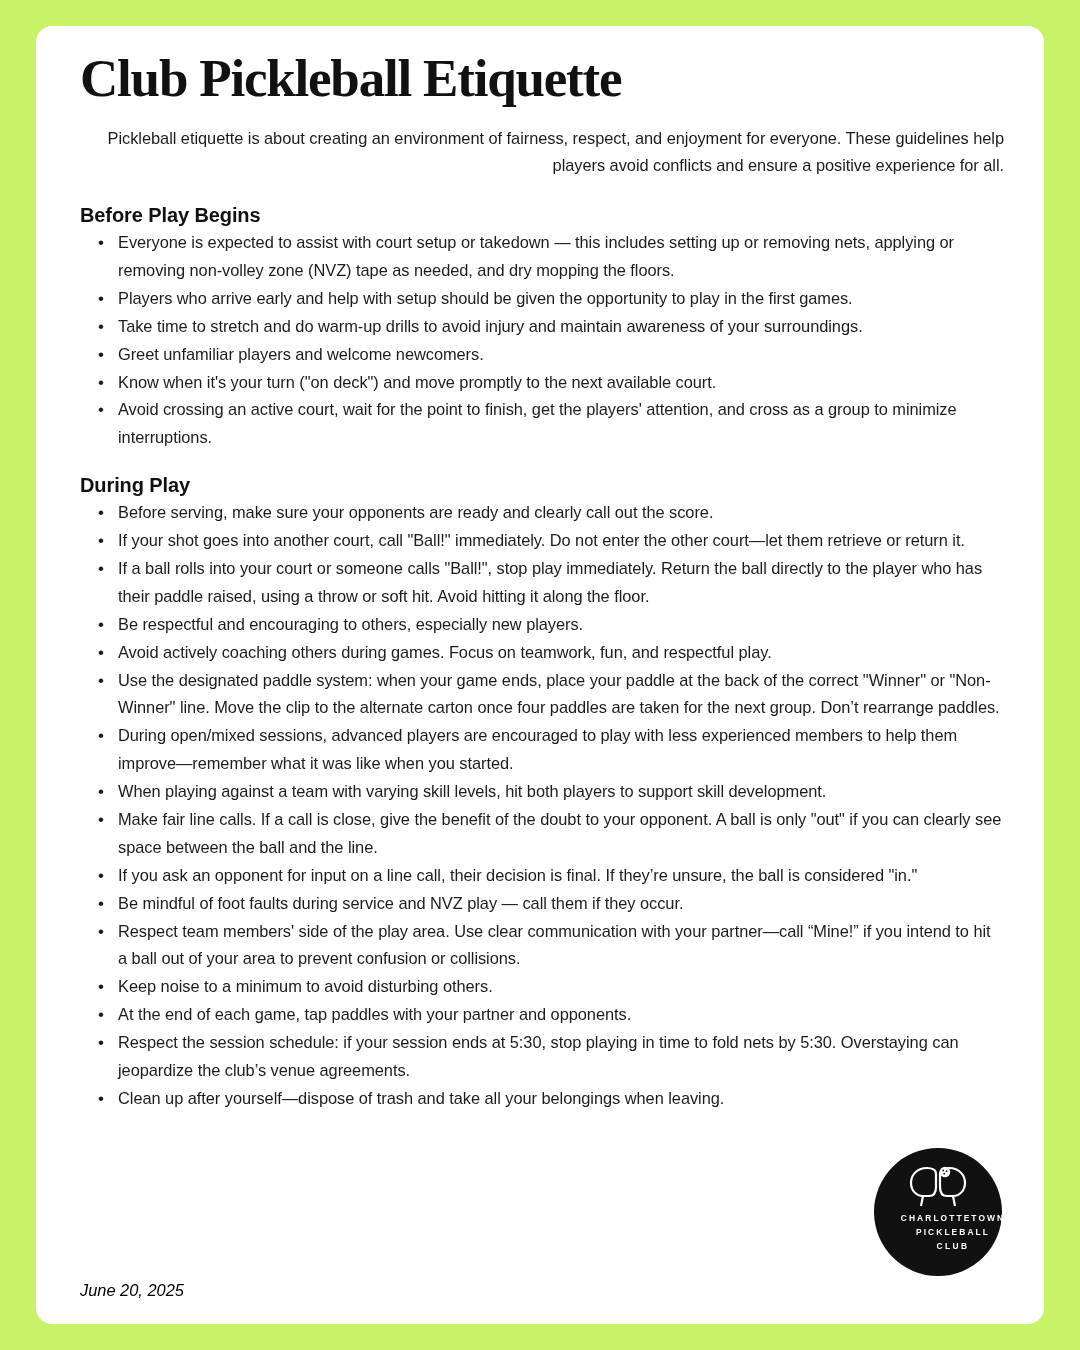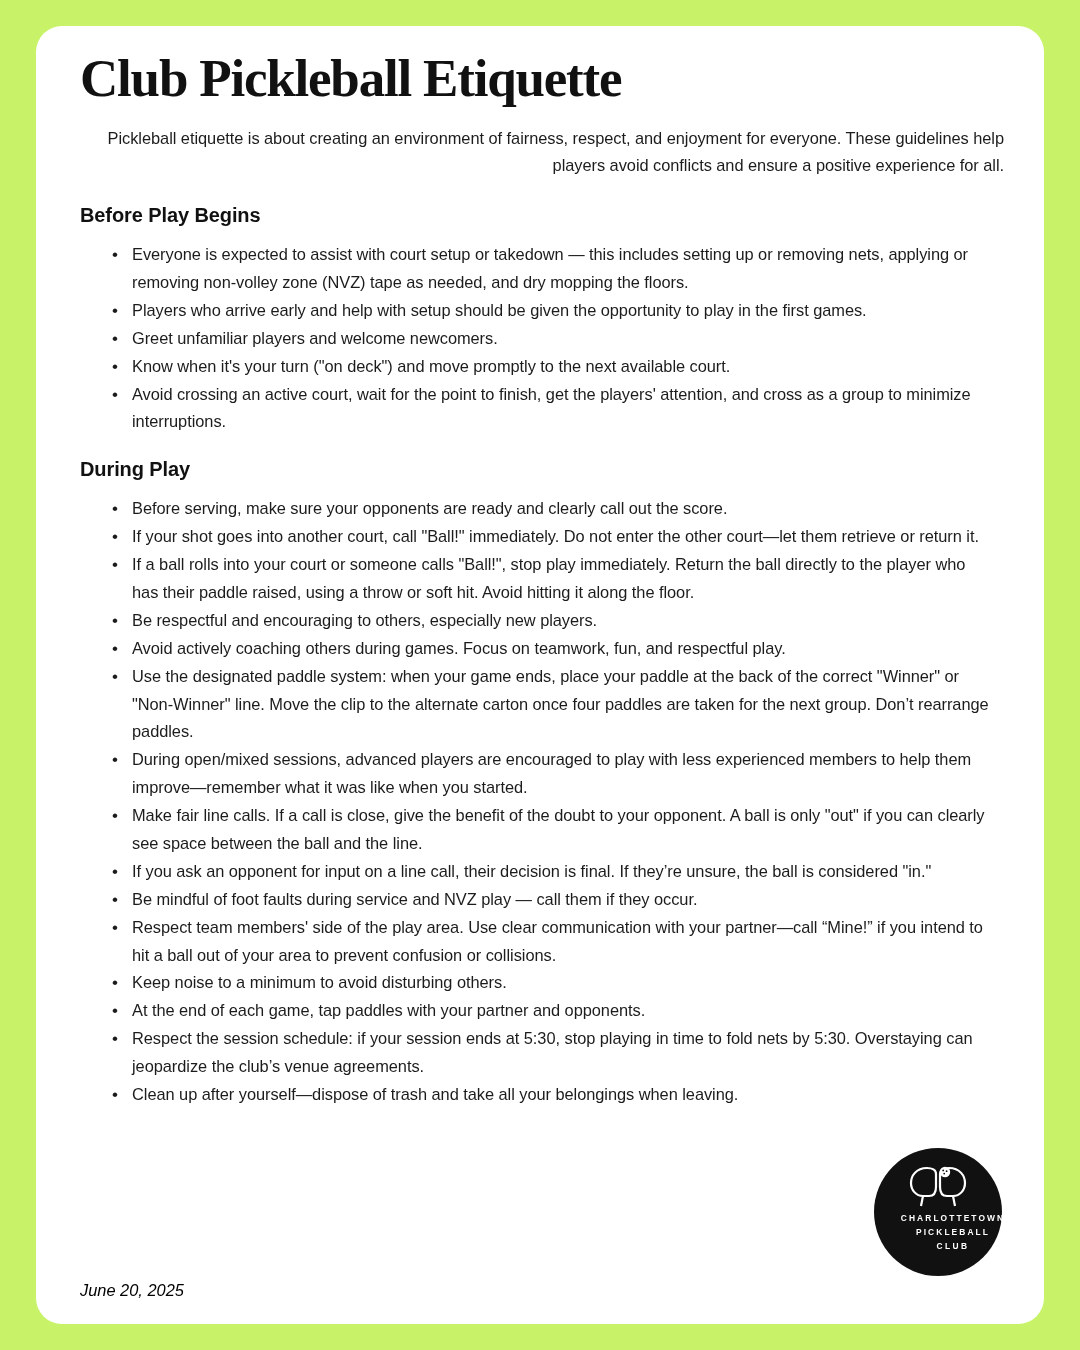--- a/index.html
+++ b/index.html
@@ -13,21 +13,21 @@
     font-family: "Liberation Sans", sans-serif;
     -webkit-font-smoothing: antialiased;
   }
   .page {
     position: absolute;
     left: 36px;
     top: 26px;
     width: 1008px;
     height: 1298px;
     background: #ffffff;
-    border-radius: 26px;
+    border-radius: 16px;
     box-sizing: border-box;
     overflow: hidden;
   }
   .content {
     position: absolute;
     left: 44px;
     top: 22px;
     width: 924px;
   }
   .doc-title {
@@ -52,21 +52,21 @@
     margin-bottom: 22px;
   }
   .section-heading {
     font-size: 20px;
     font-weight: bold;
     color: #111111;
     margin: 0 0 2px 0;
     letter-spacing: -0.1px;
   }
   ul.bullets {
-    margin: 14px;
+    margin: 0;
     padding-left: 38px;
     list-style: none;
   }
   ul.bullets li {
     position: relative;
     font-size: 16.4px;
     line-height: 1.70;
     color: #1c1c1c;
     letter-spacing: -0.05px;
     padding-left: 0;
@@ -129,36 +129,38 @@
 <div class="page">
   <div class="content">
     <h1 class="doc-title">Club Pickleball Etiquette</h1>
     <p class="intro">Pickleball etiquette is about creating an environment of fairness, respect, and enjoyment for everyone. These guidelines help players avoid conflicts and ensure a positive experience for all.</p>
 
     <div class="section">
       <div class="section-heading">Before Play Begins</div>
       <ul class="bullets">
         <li>Everyone is expected to assist with court setup or takedown — this includes setting up or removing nets, applying or removing non-volley zone (NVZ) tape as needed, and dry mopping the floors.</li>
         <li>Players who arrive early and help with setup should be given the opportunity to play in the first games.</li>
+        <li>Take time to stretch and do warm-up drills to avoid injury and maintain awareness of your surroundings.</li>
         <li>Greet unfamiliar players and welcome newcomers.</li>
         <li>Know when it's your turn ("on deck") and move promptly to the next available court.</li>
         <li>Avoid crossing an active court, wait for the point to finish, get the players' attention, and cross as a group to minimize interruptions.</li>
       </ul>
     </div>
 
     <div class="section">
       <div class="section-heading">During Play</div>
       <ul class="bullets">
         <li>Before serving, make sure your opponents are ready and clearly call out the score.</li>
         <li>If your shot goes into another court, call "Ball!" immediately. Do not enter the other court—let them retrieve or return it.</li>
         <li>If a ball rolls into your court or someone calls "Ball!", stop play immediately. Return the ball directly to the player who has their paddle raised, using a throw or soft hit. Avoid hitting it along the floor.</li>
         <li>Be respectful and encouraging to others, especially new players.</li>
         <li>Avoid actively coaching others during games. Focus on teamwork, fun, and respectful play.</li>
         <li>Use the designated paddle system: when your game ends, place your paddle at the back of the correct "Winner" or "Non-Winner" line. Move the clip to the alternate carton once four paddles are taken for the next group. Don’t rearrange paddles.</li>
         <li>During open/mixed sessions, advanced players are encouraged to play with less experienced members to help them improve—remember what it was like when you started.</li>
+        <li>When playing against a team with varying skill levels, hit both players to support skill development.</li>
         <li>Make fair line calls. If a call is close, give the benefit of the doubt to your opponent. A ball is only "out" if you can clearly see space between the ball and the line.</li>
         <li>If you ask an opponent for input on a line call, their decision is final. If they’re unsure, the ball is considered "in."</li>
         <li>Be mindful of foot faults during service and NVZ play — call them if they occur.</li>
         <li>Respect team members' side of the play area. Use clear communication with your partner—call “Mine!” if you intend to hit a ball out of your area to prevent confusion or collisions.</li>
         <li>Keep noise to a minimum to avoid disturbing others.</li>
         <li>At the end of each game, tap paddles with your partner and opponents.</li>
         <li>Respect the session schedule: if your session ends at 5:30, stop playing in time to fold nets by 5:30. Overstaying can jeopardize the club’s venue agreements.</li>
         <li>Clean up after yourself—dispose of trash and take all your belongings when leaving.</li>
       </ul>
     </div>

